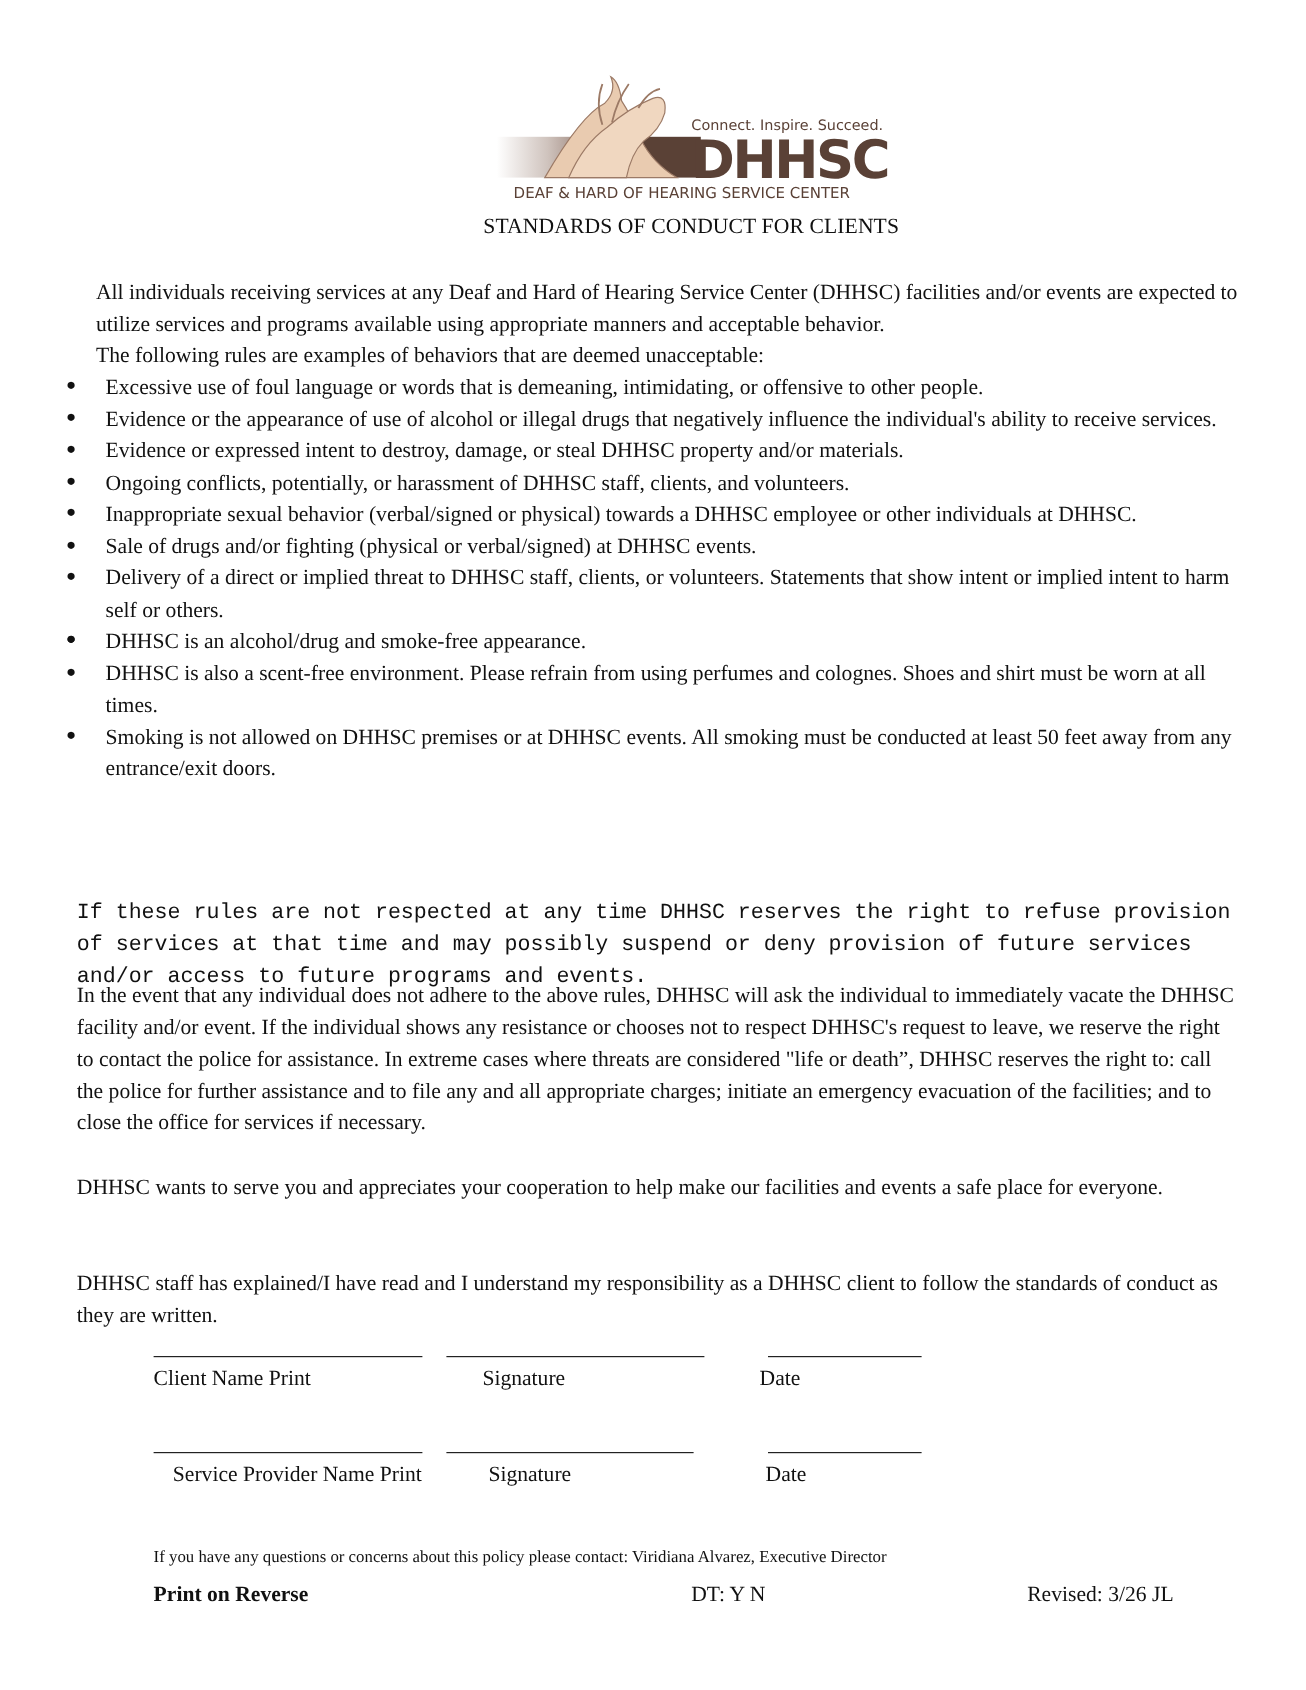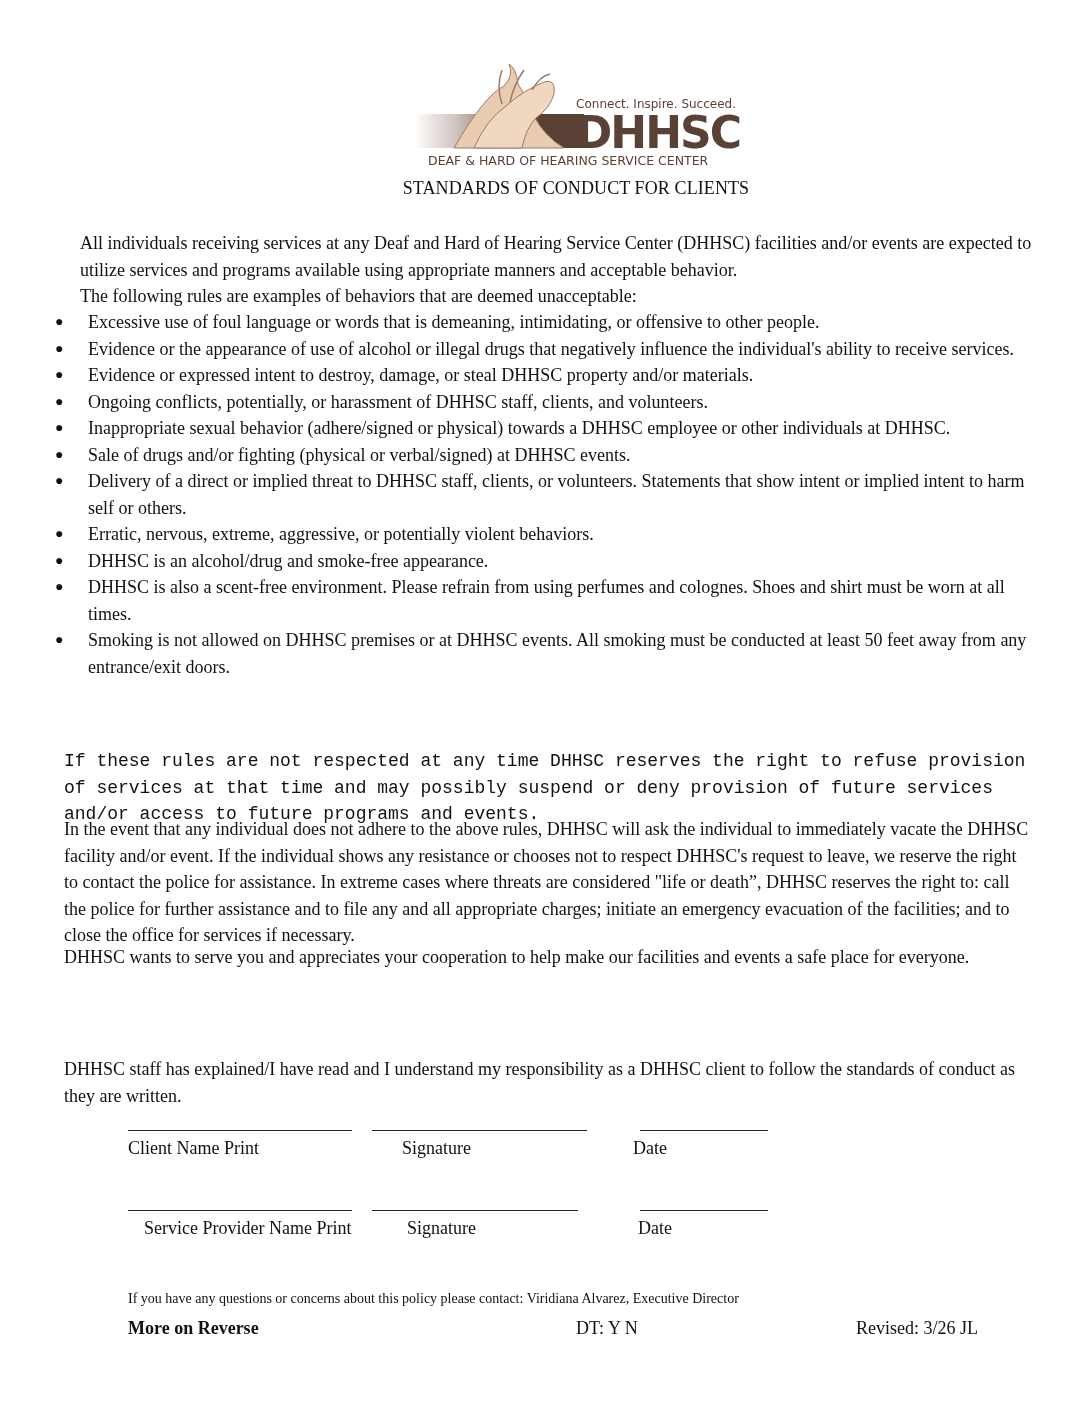--- a/index.html
+++ b/index.html
@@ -8,21 +8,21 @@
   .abs { position: absolute; }
   .logo { left: 414px; top: 56px; width: 330px; height: 116px; }
   .title { left: 0; width: 1152px; top: 178px; text-align: center; font-size: 18px; letter-spacing: 0.1px; }
   .intro { left: 80px; top: 230px; width: 960px; line-height: 26.5px; }
   .bullets { left: 52px; top: 309px; width: 990px; margin: 0; padding: 0; list-style: none; line-height: 26.5px; }
   .bullets li { position: relative; padding-left: 36px; }
   .bullets li .dot { position: absolute; left: 3px; top: 0; font-size: 14px; }
   .para { left: 64px; width: 970px; line-height: 26.5px; }
   .p1 { top: 748px; font-family: Liberation Mono, monospace; }
   .p2 { top: 816px; }
-  .p3 { top: 944px; }
+  .p3 { top: 976px; }
   .p4 { top: 1056px; }
   .sigrow { left: 128px; width: 700px; height: 60px; }
   .line { position: absolute; border-top: 1px solid #222; height: 0; }
   .lbl { position: absolute; font-size: 18px; }
   .contact { left: 128px; top: 1291px; font-size: 14px; }
   .footer { left: 128px; top: 1318px; width: 862px; font-size: 18px; }
   .footer .more { position: absolute; left: 0; font-weight: bold; }
   .footer .dt { position: absolute; left: 448px; }
   .footer .rev { position: absolute; right: 12px; }
 </style>
@@ -54,24 +54,24 @@
 <div class="abs intro">
   <div>All individuals receiving services at any Deaf and Hard of Hearing Service Center (DHHSC) facilities and/or events are expected to utilize services and programs available using appropriate manners and acceptable behavior.</div>
   <div>The following rules are examples of behaviors that are deemed unacceptable:</div>
 </div>
 
 <ul class="abs bullets">
   <li><span class="dot">●</span><span>Excessive use of foul language or words that is demeaning, intimidating, or offensive to other people.</span></li>
   <li><span class="dot">●</span><span>Evidence or the appearance of use of alcohol or illegal drugs that negatively influence the individual's ability to receive services.</span></li>
   <li><span class="dot">●</span><span>Evidence or expressed intent to destroy, damage, or steal DHHSC property and/or materials.</span></li>
   <li><span class="dot">●</span><span>Ongoing conflicts, potentially, or harassment of DHHSC staff, clients, and volunteers.</span></li>
-  <li><span class="dot">●</span><span>Inappropriate sexual behavior (adhere/signed or physical) towards a DHHSC employee or other individuals at DHHSC.</span></li>
+  <li><span class="dot">●</span><span>Inappropriate sexual behavior (verbal/signed or physical) towards a DHHSC employee or other individuals at DHHSC.</span></li>
   <li><span class="dot">●</span><span>Sale of drugs and/or fighting (physical or verbal/signed) at DHHSC events.</span></li>
   <li><span class="dot">●</span><span>Delivery of a direct or implied threat to DHHSC staff, clients, or volunteers. Statements that show intent or implied intent to harm self or others.</span></li>
-  <li><span class="dot">●</span><span>Erratic, nervous, extreme, aggressive, or potentially violent behaviors.</span></li>
+  <li><span class="dot">●</span></li>
   <li><span class="dot">●</span><span>DHHSC is an alcohol/drug and smoke-free appearance.</span></li>
   <li><span class="dot">●</span><span>DHHSC is also a scent-free environment. Please refrain from using perfumes and colognes. Shoes and shirt must be worn at all times.</span></li>
   <li><span class="dot">●</span><span>Smoking is not allowed on DHHSC premises or at DHHSC events. All smoking must be conducted at least 50 feet away from any entrance/exit doors.</span></li>
 </ul>
 
 <div class="abs para p1">If these rules are not respected at any time DHHSC reserves the right to refuse provision of services at that time and may possibly suspend or deny provision of future services and/or access to future programs and events.</div>
 <div class="abs para p2">In the event that any individual does not adhere to the above rules, DHHSC will ask the individual to immediately vacate the DHHSC facility and/or event. If the individual shows any resistance or chooses not to respect DHHSC's request to leave, we reserve the right to contact the police for assistance. In extreme cases where threats are considered "life or death”, DHHSC reserves the right to: call the police for further assistance and to file any and all appropriate charges; initiate an emergency evacuation of the facilities; and to close the office for services if necessary.</div>
 <div class="abs para p3">DHHSC wants to serve you and appreciates your cooperation to help make our facilities and events a safe place for everyone.</div>
 <div class="abs para p4">DHHSC staff has explained/I have read and I understand my responsibility as a DHHSC client to follow the standards of conduct as they are written.</div>
 
@@ -88,16 +88,16 @@
   <div class="line" style="left:0;width:224px;top:0;"></div>
   <div class="line" style="left:244px;width:206px;top:0;"></div>
   <div class="line" style="left:512px;width:128px;top:0;"></div>
   <div class="lbl" style="left:16px;top:8px;">Service Provider Name Print</div>
   <div class="lbl" style="left:279px;top:8px;">Signature</div>
   <div class="lbl" style="left:510px;top:8px;">Date</div>
 </div>
 
 <div class="abs contact">If you have any questions or concerns about this policy please contact: Viridiana Alvarez, Executive Director</div>
 <div class="abs footer">
-  <span class="more">More on Reverse</span>
+  <span class="more">Print on Reverse</span>
   <span class="dt">DT: Y N</span>
   <span class="rev">Revised: 3/26 JL</span>
 </div>
 
 </body></html>

